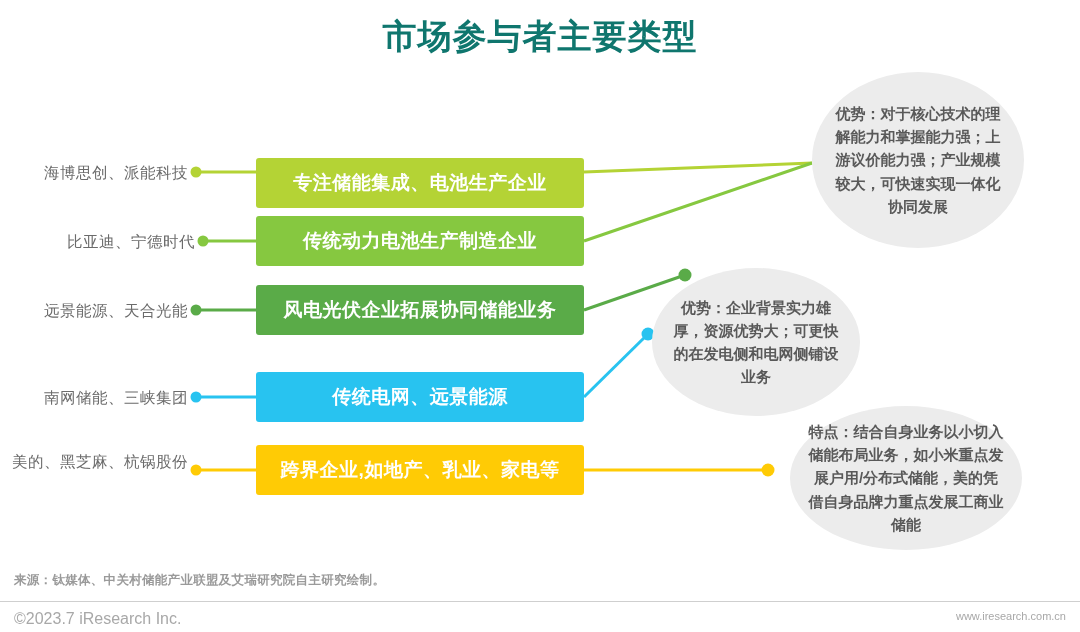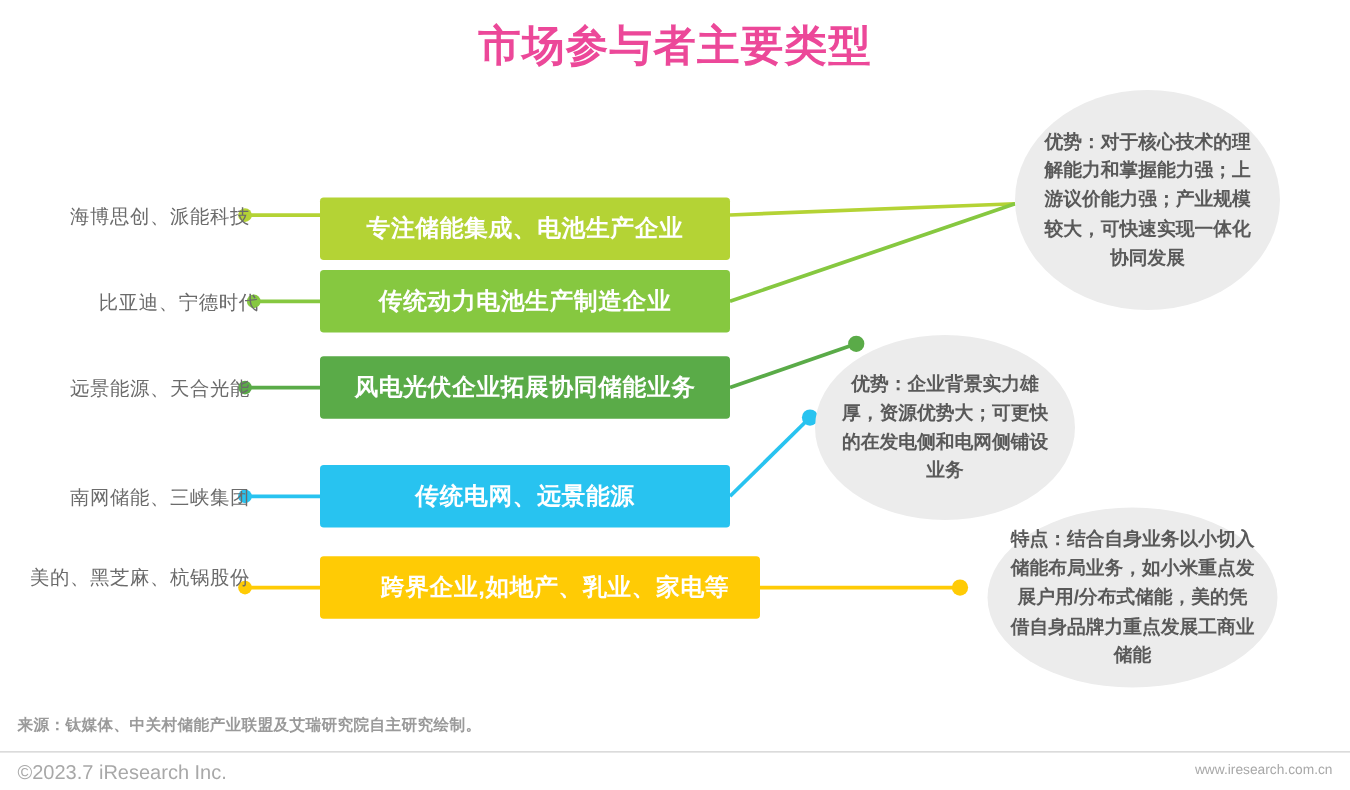--- a/index.html
+++ b/index.html
@@ -12,37 +12,36 @@
   }
   .slide{position:absolute;inset:0;}
 
   
   .title{
     position:absolute;
     top:14px;left:0;width:1080px;
     text-align:center;
     font-size:34px;
     font-weight:bold;
-    color:#ec4899;
+    color:#0f766e;
     letter-spacing:1px;
     white-space:nowrap;
   }
 
   
   .connectors{position:absolute;top:0;left:0;width:1080px;height:632px;}
 
   
   .left-label{
     position:absolute;
     text-align:right;
     font-size:15.5px;
     color:#6b6b6b;
     white-space:nowrap;
     letter-spacing:.5px;
-    padding-left:12px;
   }
 
   
   .bar{
     position:absolute;
     left:256px;
     width:328px;
     height:50px;
     border-radius:3px;
     color:#ffffff;
@@ -136,21 +135,21 @@
   <div class="left-label" style="top:163px;left:0;width:188px;">海博思创、派能科技</div>
   <div class="left-label" style="top:232px;left:0;width:195px;">比亚迪、宁德时代</div>
   <div class="left-label" style="top:301px;left:0;width:188px;">远景能源、天合光能</div>
   <div class="left-label" style="top:388px;left:0;width:188px;">南网储能、三峡集团</div>
   <div class="left-label" style="top:452px;left:0;width:188px;">美的、黑芝麻、杭锅股份</div>
 
   <div class="bar" style="top:147px;background:#b4d335;margin-top:11px;">专注储能集成、电池生产企业</div>
   <div class="bar" style="top:216px;background:#86c840;">传统动力电池生产制造企业</div>
   <div class="bar" style="top:285px;background:#5aab48;">风电光伏企业拓展协同储能业务</div>
   <div class="bar" style="top:372px;background:#28c3f0;">传统电网、远景能源</div>
-  <div class="bar" style="top:445px;background:#ffcb05;padding-left:24px;">跨界企业,如地产、乳业、家电等</div>
+  <div class="bar" style="top:445px;background:#ffcb05;">跨界企业,如地产、乳业、家电等</div>
 
   <div class="bubble b1">
     <div class="btext">优势：对于核心技术的理解能力和掌握能力强；上游议价能力强；产业规模较大，可快速实现一体化协同发展</div>
   </div>
   <div class="bubble b2">
     <div class="btext">优势：企业背景实力雄厚，资源优势大；可更快的在发电侧和电网侧铺设业务</div>
   </div>
   <div class="bubble b3">
     <div class="btext">特点：结合自身业务以小切入储能布局业务，如小米重点发展户用/分布式储能，美的凭借自身品牌力重点发展工商业储能</div>
   </div>

